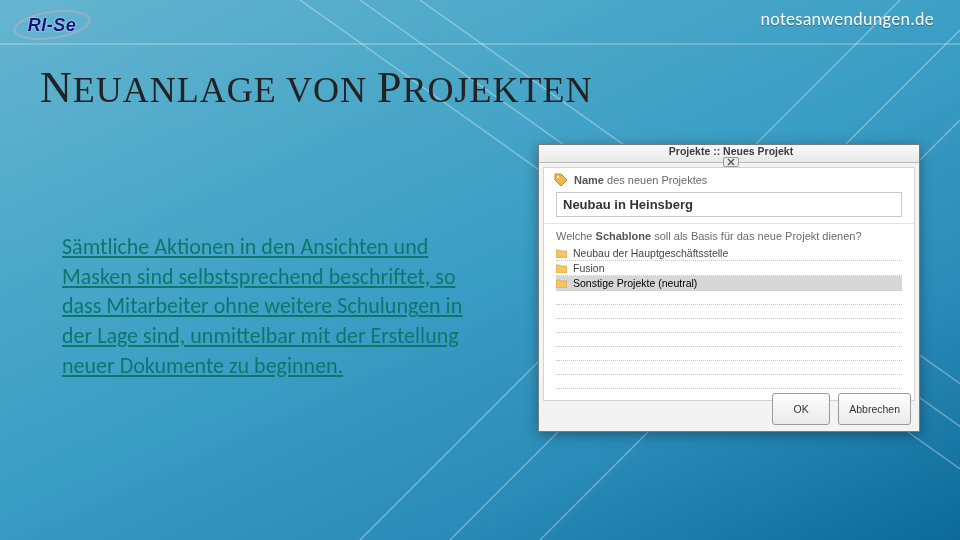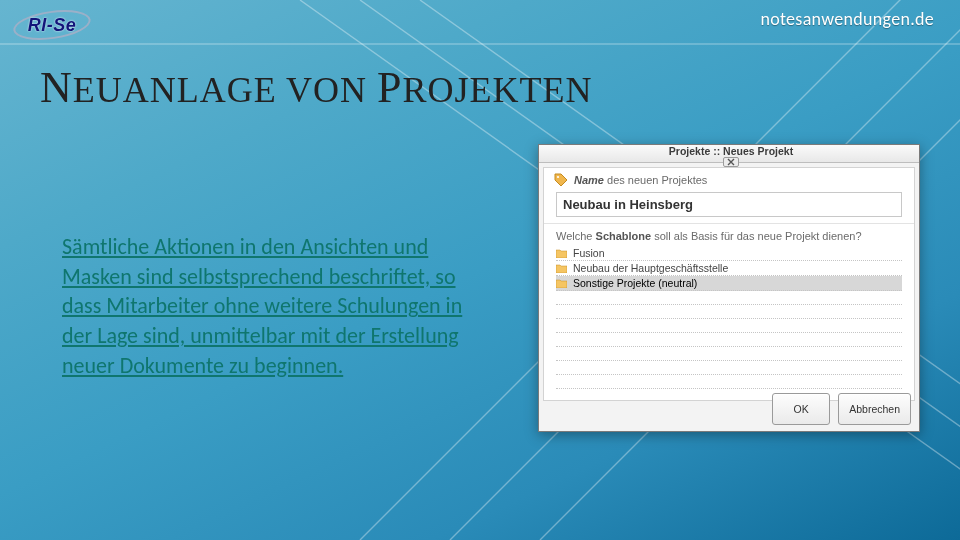--- a/index.html
+++ b/index.html
@@ -32,21 +32,21 @@
   .titlebar { background:linear-gradient(#fafafa,#e8e8e8); height:18px; display:flex; align-items:center;
     justify-content:space-between; border-bottom:1px solid #bdbdbd; padding:0 2px 0 6px;flex-direction:column;}
   .titlebar .t-label{ font-family:Tahoma,Arial,sans-serif; font-size:10.5px; color:#3b3b3b; font-weight:bold;}
   .titlebar .t-close{ width:16px; height:14px; background:#ececec; border:1px solid #9c9c9c; border-radius:2px;
     display:flex; align-items:center; justify-content:center; cursor:pointer; }
   .titlebar .t-close svg{ width:8px; height:8px; }
 
   .d-inner { background:#fff; margin:4px; border:1px solid #d3d3d3; height:234px; display:flex; flex-direction:column;}
   .name-row { display:flex; align-items:center; gap:6px; padding:5px 10px 3px 10px; color:#6a6a6a;}
   .name-row .ico{ width:14px; height:14px; }
-  .name-row .bold{ font-weight:bold; color:#555;font-style:italic;}
+  .name-row .bold{ font-weight:bold; color:#555;}
   .name-input { margin:2px 12px 6px 12px; }
   .name-input input{ width:100%; padding:4px 6px; font-family:Arial,sans-serif; font-size:13px; font-weight:bold;
     color:#333; border:1px solid #c8c8c8; background:#fff;}
   .sep{ height:1px; background:#e3e3e3; margin:0 0 6px 0;}
 
   .q-text{ padding:0 12px 4px 12px; color:#6b6b6b; font-size:11px;}
   .q-text .bold{ font-weight:bold; color:#555;}
   .list { padding:0 12px; }
   .row { display:flex; align-items:center; gap:6px; height:15px; border-bottom:1px dotted #c5c5c5; font-size:10.5px;
     color:#444; font-family:Tahoma,Arial,sans-serif; cursor:pointer;}
@@ -110,27 +110,27 @@
     </div>
     <div class="sep"></div>
     <div class="q-text">
       <span>Welche </span><span class="bold">Schablone</span><span> soll als Basis für das neue Projekt dienen?</span>
     </div>
     <div class="list">
       <div class="row">
         <svg class="folder" viewBox="0 0 11 9">
             <path d="M0 1h4l1 1h6v7H0z" fill="#f5c563" stroke="#c68f25" stroke-width="0.5"></path>
           </svg>
-        <span>Fusion</span>
+        <span>Neubau der Hauptgeschäftsstelle</span>
       </div>
       <div class="row">
         <svg class="folder" viewBox="0 0 11 9">
             <path d="M0 1h4l1 1h6v7H0z" fill="#f5c563" stroke="#c68f25" stroke-width="0.5"></path>
           </svg>
-        <span>Neubau der Hauptgeschäftsstelle</span>
+        <span>Fusion</span>
       </div>
       <div class="row selected">
         <svg class="folder" viewBox="0 0 11 9">
             <path d="M0 1h4l1 1h6v7H0z" fill="#f5c563" stroke="#c68f25" stroke-width="0.5"></path>
           </svg>
         <span>Sonstige Projekte (neutral)</span>
       </div>
       <div class="row blank"></div>
       <div class="row blank"></div>
       <div class="row blank"></div>

